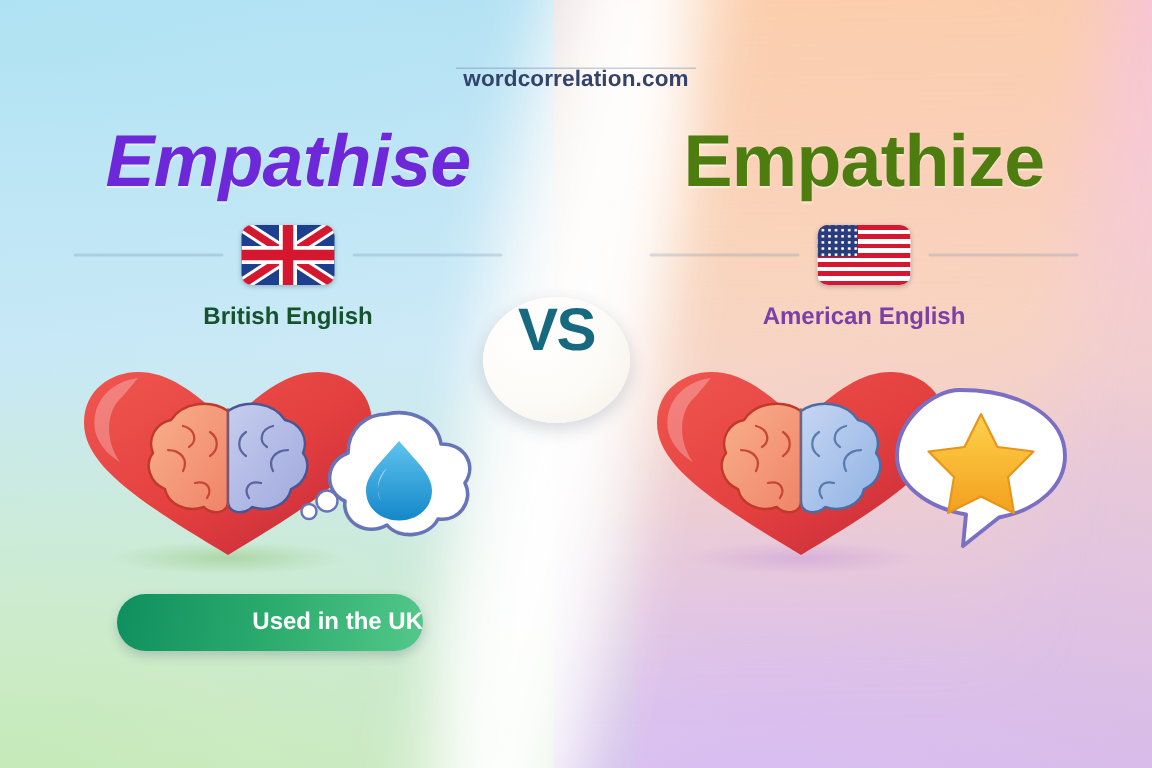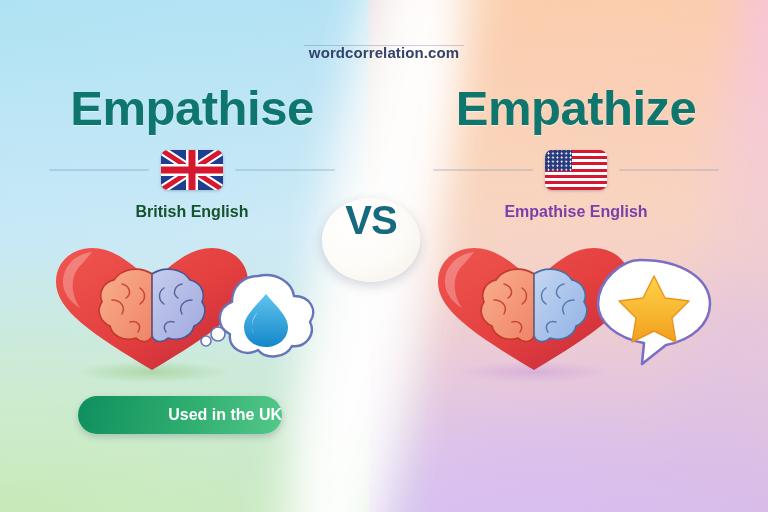--- a/index.html
+++ b/index.html
@@ -57,22 +57,22 @@
 
   
   .col{position:absolute;top:0;width:384px;height:512px;}
   .col-left{left:0;}
   .col-right{left:384px;}
 
   .word{
     position:absolute;top:84px;left:0;width:100%;text-align:center;
     font-size:49px;font-weight:bold;letter-spacing:-.5px;line-height:1;
   }
-  .word-uk{color:#0f766e;text-shadow:0 1px 1px rgba(255,255,255,.5);}
-  .word-us{color:#0f766e;text-shadow:0 1px 1px rgba(255,255,255,.5);}
+  .word-uk{color:#6d28d9;text-shadow:0 1px 1px rgba(255,255,255,.5);font-style:italic;}
+  .word-us{color:#4d7c0f;text-shadow:0 1px 1px rgba(255,255,255,.5);}
 
   
   .flagrow{
     position:absolute;top:150px;left:0;width:100%;
     display:flex;align-items:center;justify-content:center;gap:12px;
   }
   .rule{width:100px;height:2px;background:rgba(120,145,175,.28);border-radius:2px;}
   .flag{
     width:62px;height:40px;border-radius:7px;overflow:hidden;position:relative;
     box-shadow:0 1px 3px rgba(40,60,90,.28);flex:0 0 auto;
@@ -234,21 +234,21 @@
     <div class="flagrow">
       <div class="rule"></div>
       <div class="flag usf">
         <div class="stripes"></div>
         <div class="canton"></div>
         <div class="stars"></div>
       </div>
       <div class="rule"></div>
     </div>
 
-    <div class="lang lang-us">Empathise English</div>
+    <div class="lang lang-us">American English</div>
 
     <div class="illo">
       <svg viewBox="0 0 384 148" width="384" height="148" aria-hidden="true">
         <defs>
           <linearGradient id="rheartG" x1="0" y1="0" x2="1" y2="1">
             <stop offset="0%" stop-color="#f0564f"></stop>
               <stop offset="55%" stop-color="#e33f3f"></stop>
               <stop offset="100%" stop-color="#c02638"></stop>
           </linearGradient>
           <linearGradient id="rbrainL" x1="0" y1="0" x2="1" y2="1">

